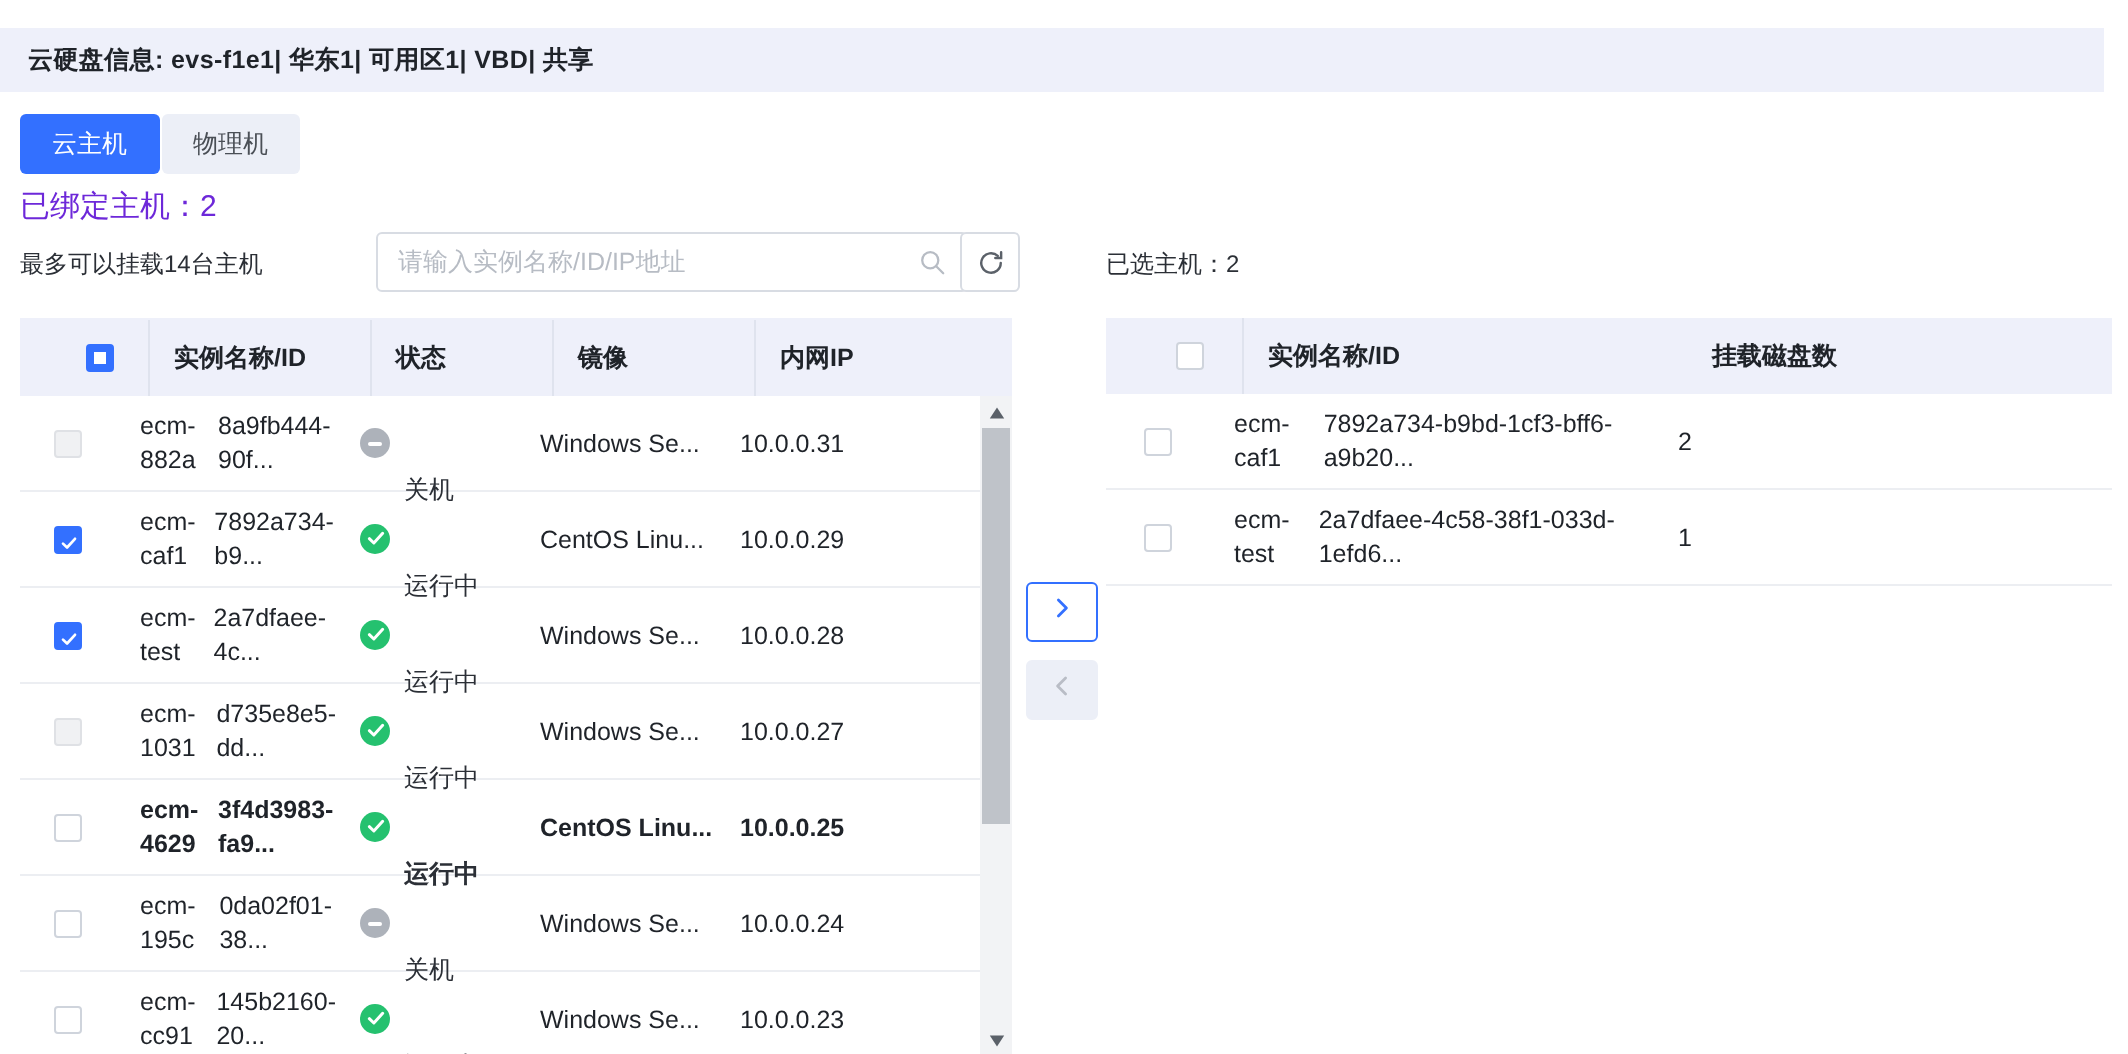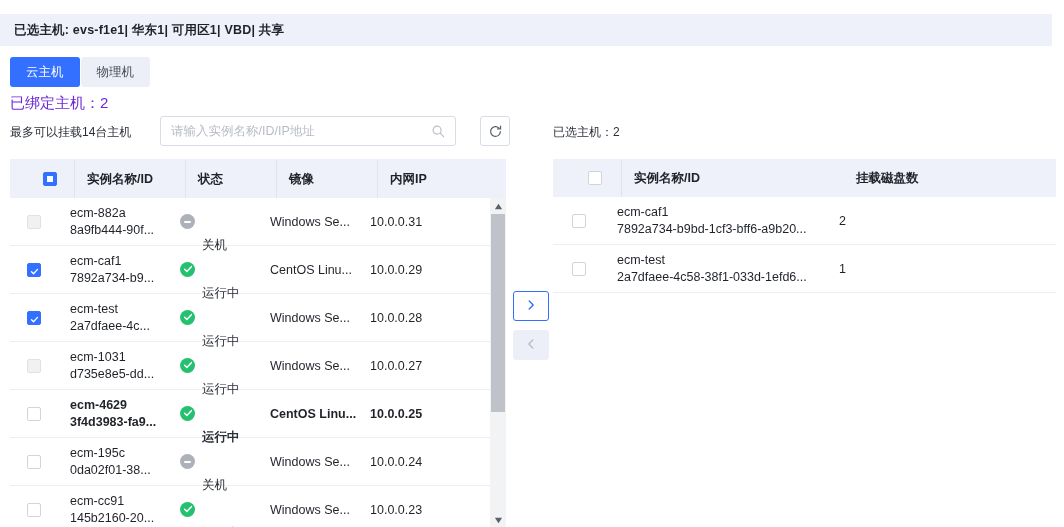--- a/index.html
+++ b/index.html
@@ -45,21 +45,21 @@
     position: absolute; left: 10px; top: 94px;
     font-size: 15px; color: #6d28d9; white-space: nowrap;
   }
   .max-mount {
     position: absolute; left: 10px; top: 124px;
     font-size: 12px; color: #2b2f36; white-space: nowrap;
   }
 
   
   .search-box {
-    position: absolute; left: 160px; top: 116px;
+    position: absolute; left: 188px; top: 116px;
     width: 296px; height: 30px;
     border: 1px solid #d8dce3; border-radius: 3px;
     background: #ffffff;
     display: flex; align-items: center;
     padding: 0 10px;
   }
   .search-input {
     border: none; outline: none; background: transparent;
     flex: 1; font-size: 12.5px; color: #1f2329;
     font-family: inherit;
@@ -89,21 +89,21 @@
   .hdr-divider {
     width: 1px; height: 38px; background: #dfe3ee; flex: 0 0 1px;
   }
   .row {
     display: flex; align-items: center;
     border-bottom: 1px solid #eceef2;
     font-size: 12.5px; color: #1f2329;
     background: #ffffff;
   }
   .cell { padding: 0 0 0 12px; }
-  .name-cell { display: flex; flex-direction: column; justify-content: center; line-height: 17px; }
+  .name-cell { display: flex; flex-direction: row; justify-content: center; line-height: 17px; }
   .name-line1 { color: #1f2329; }
   .name-line2 { color: #1f2329; }
 
   
   .cb {
     width: 14px; height: 14px; border-radius: 2px;
     border: 1px solid #cfd4dc; background: #ffffff;
     display: inline-flex; align-items: center; justify-content: center;
     cursor: pointer; flex: 0 0 14px;
   }
@@ -188,21 +188,21 @@
   #right-table .rcol-disk { width: 225px; flex: 0 0 225px; }
   #right-table .row { height: 48px; }
   .rdivider { width: 1px; height: 38px; background: #dfe3ee; flex: 0 0 1px; }
 </style>
 </head>
 <body>
 
 <div class="page">
 
   <div class="header-bar">
-    <span class="header-title">已选主机: evs-f1e1| 华东1| 可用区1| VBD| 共享</span>
+    <span class="header-title">云硬盘信息: evs-f1e1| 华东1| 可用区1| VBD| 共享</span>
   </div>
 
   <div class="tabs">
     <div class="tab active">
       <span>云主机</span>
     </div>
     <div class="tab inactive">
       <span>物理机</span>
     </div>
   </div>

